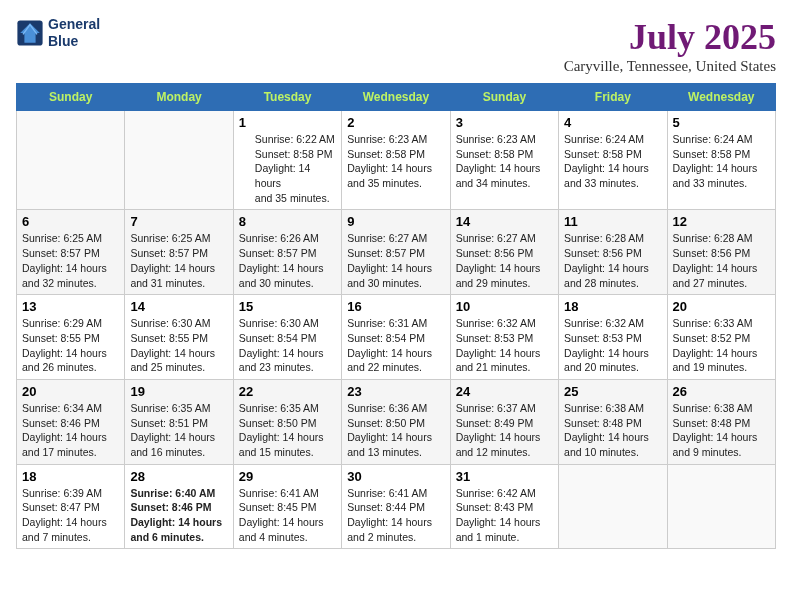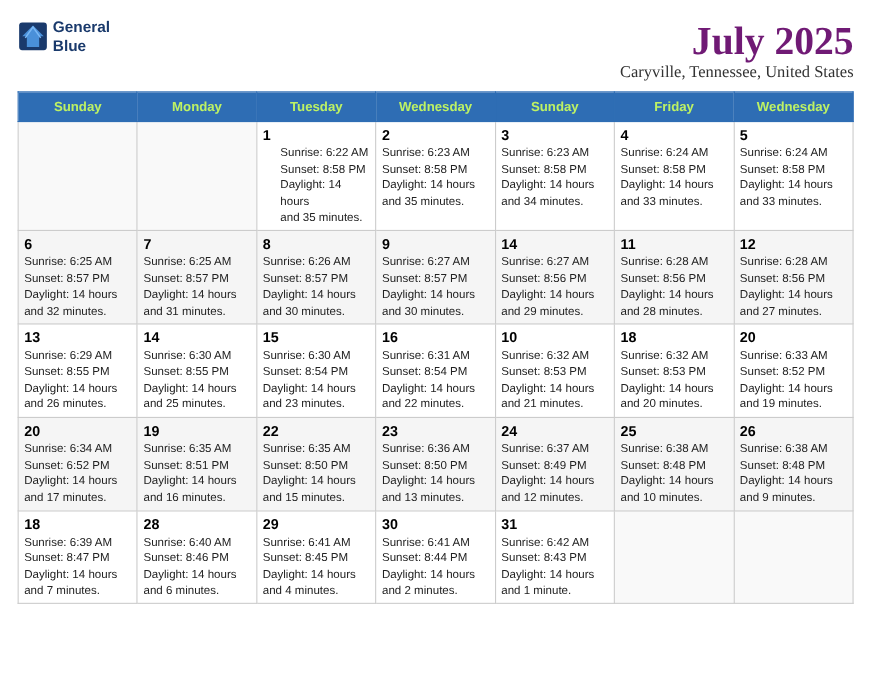--- a/index.html
+++ b/index.html
@@ -257,21 +257,21 @@
           <div class="day-info" style="white-space: pre-line;">Sunrise: 6:33 AM
 Sunset: 8:52 PM
 Daylight: 14 hours
 and 19 minutes.</div>
         </td>
       </tr>
       <tr>
         <td>
           <div class="day-number">20</div>
           <div class="day-info" style="white-space: pre-line;">Sunrise: 6:34 AM
-Sunset: 6:52 PM
+Sunset: 8:46 PM
 Daylight: 14 hours
 and 17 minutes.</div>
         </td>
         <td>
           <div class="day-number">19</div>
           <div class="day-info" style="white-space: pre-line;">Sunrise: 6:35 AM
 Sunset: 8:51 PM
 Daylight: 14 hours
 and 16 minutes.</div>
         </td>
@@ -314,21 +314,21 @@
       <tr>
         <td>
           <div class="day-number">18</div>
           <div class="day-info" style="white-space: pre-line;">Sunrise: 6:39 AM
 Sunset: 8:47 PM
 Daylight: 14 hours
 and 7 minutes.</div>
         </td>
         <td>
           <div class="day-number">28</div>
-          <div class="day-info" style="white-space: pre-line;">Sunrise: 6:40 AM
+          <div class="day-info" style="white-space: pre-line; font-weight: bold;">Sunrise: 6:40 AM
 Sunset: 8:46 PM
 Daylight: 14 hours
 and 6 minutes.</div>
         </td>
         <td>
           <div class="day-number">29</div>
           <div class="day-info" style="white-space: pre-line;">Sunrise: 6:41 AM
 Sunset: 8:45 PM
 Daylight: 14 hours
 and 4 minutes.</div>

